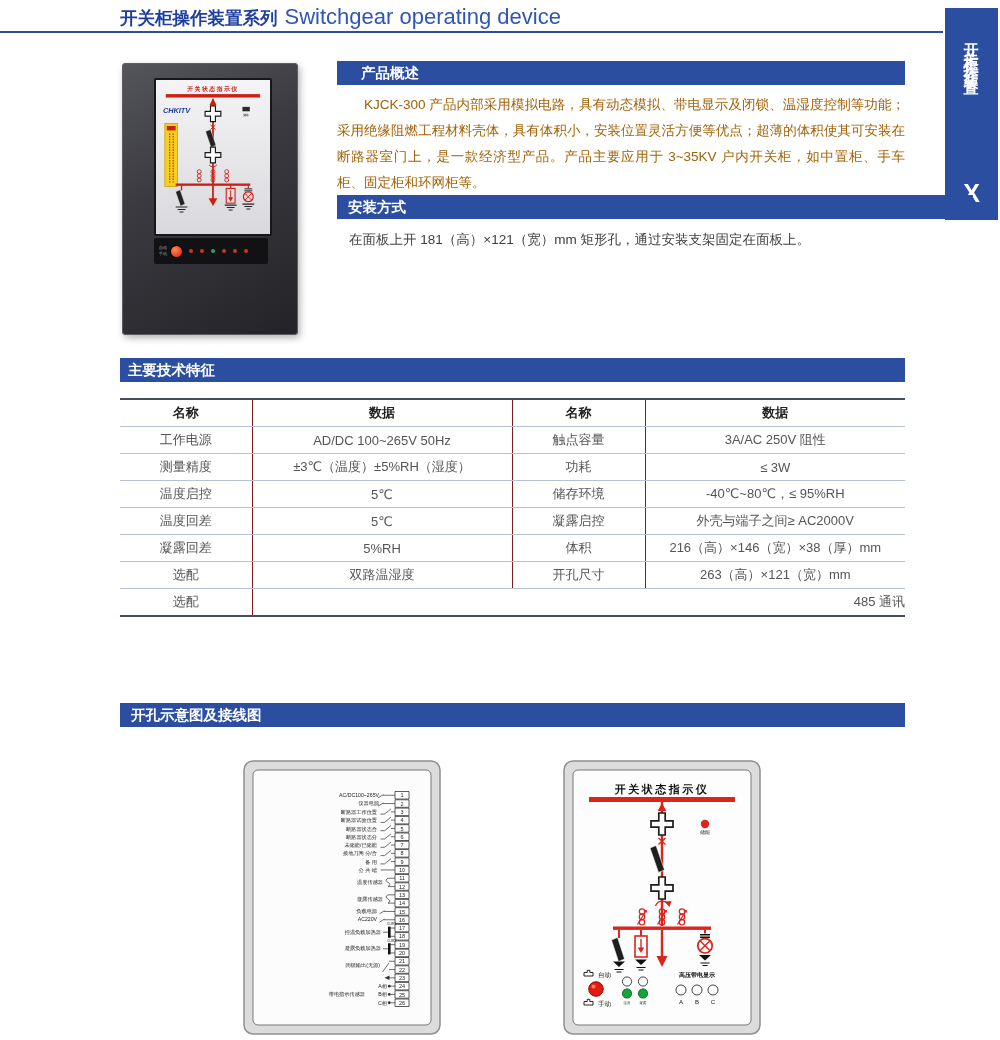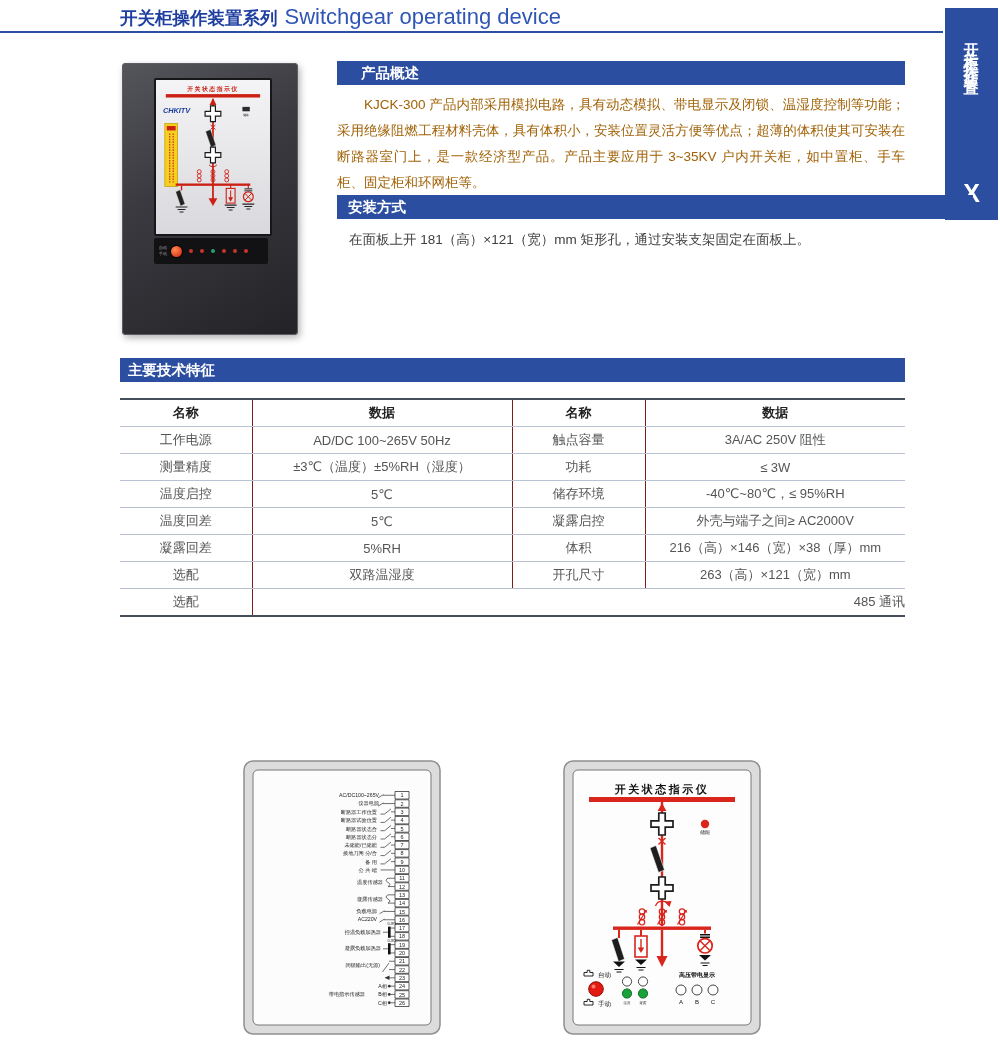--- a/index.html
+++ b/index.html
@@ -208,20 +208,21 @@
           <td>开孔尺寸</td>
           <td>263（高）×121（宽）mm</td>
       </tr>
       <tr>
         <td>选配</td>
           <td class="span3" colspan="3">485 通讯</td>
       </tr>
     </tbody>
   </table>
 
+  <div class="abs bar bar-diagram">开孔示意图及接线图</div>
 
   <div class="abs diagram diagram-left">
     <svg viewBox="0 0 198 275" width="198" height="275">
       <rect x="1" y="1" width="196" height="273" rx="9" fill="#dcdcdc" stroke="#8f8f8f" stroke-width="1.5"></rect>
       <rect x="10" y="10" width="178" height="255" rx="5" fill="#fcfcfc" stroke="#787878" stroke-width="1"></rect>
 
       <path fill="#fff" stroke="#333" stroke-width="0.8" d="M152 31.5h14v7.5h-14z M152 39.8h14v7.5h-14z M152 48.1h14v7.5h-14z M152 56.4h14v7.5h-14z M152 64.7h14v7.5h-14z M152 73h14v7.5h-14z M152 81.3h14v7.5h-14z M152 89.6h14v7.5h-14z M152 97.9h14v7.5h-14z M152 106.2h14v7.5h-14z M152 114.5h14v7.5h-14z M152 122.8h14v7.5h-14z M152 131.1h14v7.5h-14z M152 139.4h14v7.5h-14z M152 147.7h14v7.5h-14z M152 156h14v7.5h-14z M152 164.3h14v7.5h-14z M152 172.6h14v7.5h-14z M152 180.9h14v7.5h-14z M152 189.2h14v7.5h-14z M152 197.5h14v7.5h-14z M152 205.8h14v7.5h-14z M152 214.1h14v7.5h-14z M152 222.4h14v7.5h-14z M152 230.7h14v7.5h-14z M152 239h14v7.5h-14z"></path>
 
       <g font-size="5.5" fill="#222" text-anchor="middle">
         <text x="159" y="37.3">1</text>

